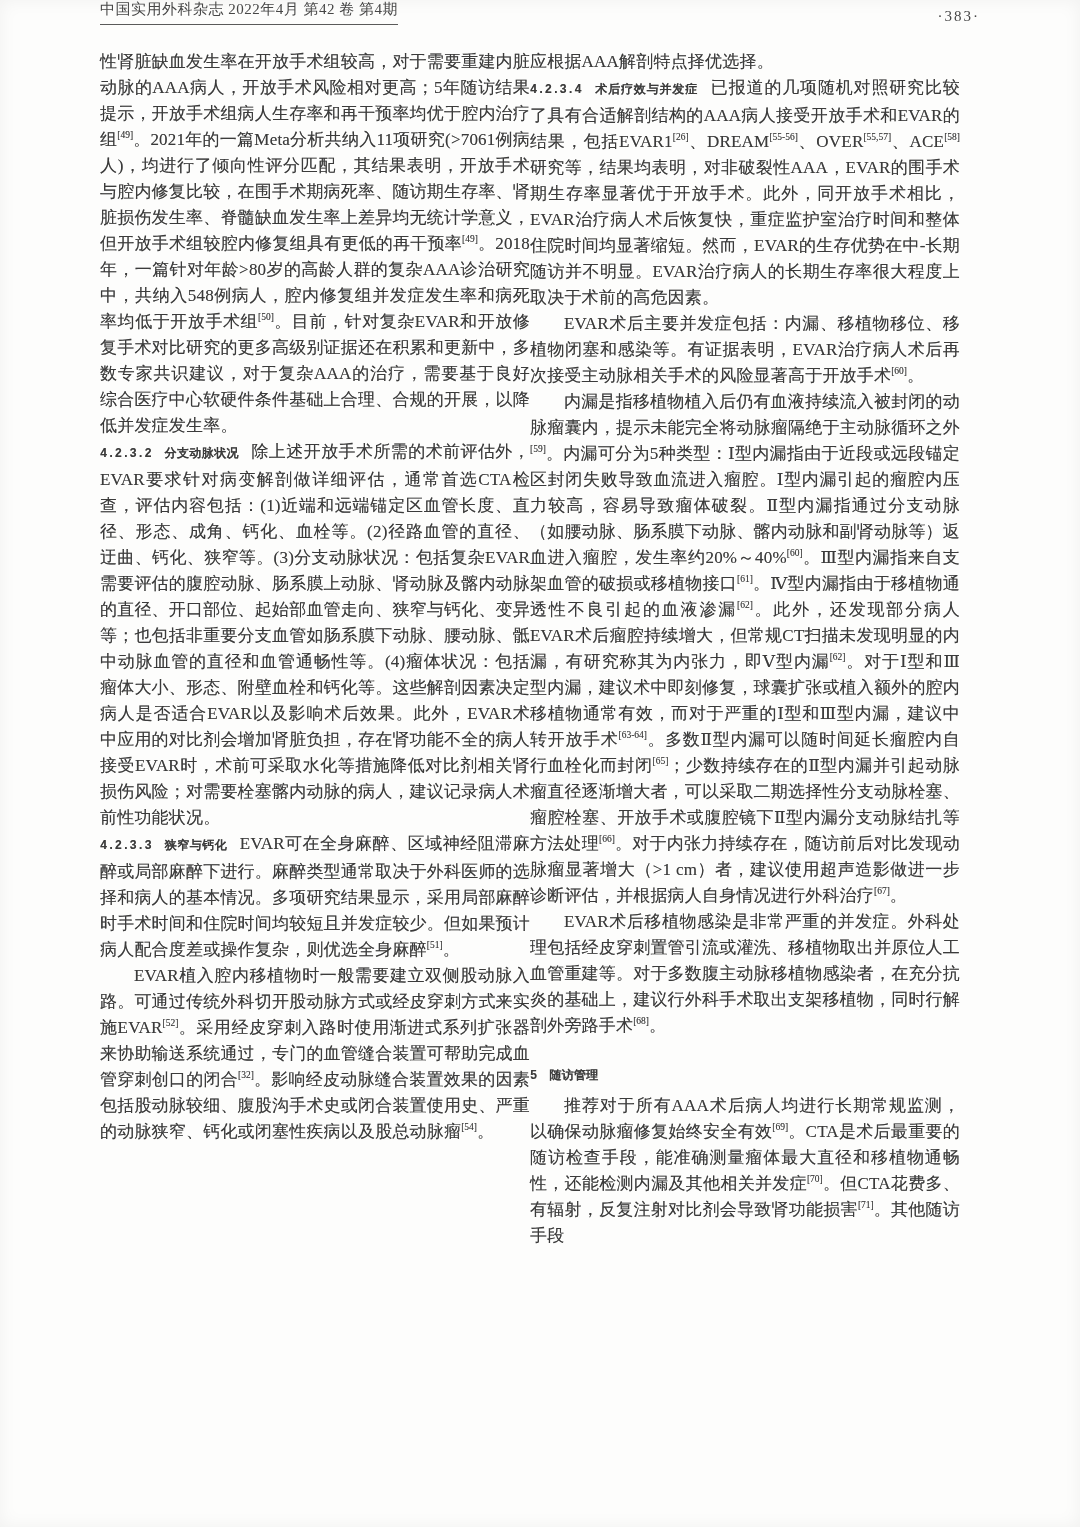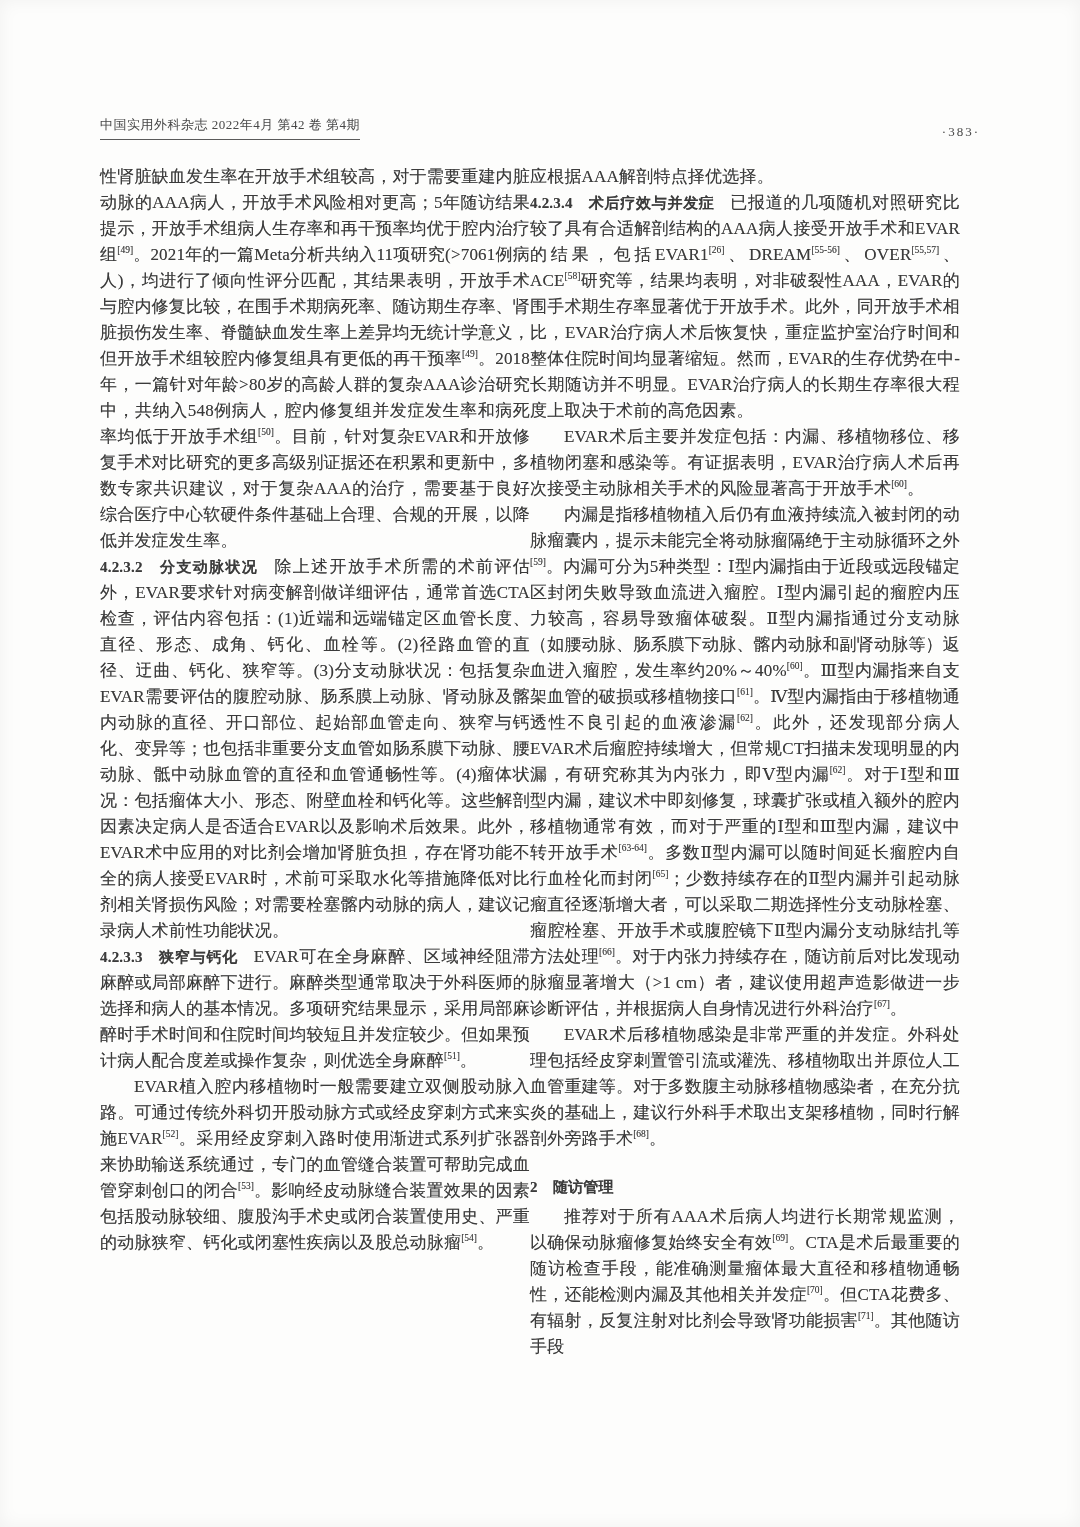--- a/index.html
+++ b/index.html
@@ -11,22 +11,22 @@
     font-family:"Liberation Serif","DejaVu Serif",serif;
     color:#3b3b3b;
     overflow:hidden;
   }
   .page::after{ 
     content:"";position:absolute;inset:0;pointer-events:none;
     box-shadow:inset 0 0 18px rgba(0,0,0,0.05);
   }
   header.page-header{
     display:flex;justify-content:space-between;align-items:flex-end;
-    margin:0 100px;padding-top:116px;
-    font-size:13px;color:#474747;
+    margin:0 100px;
+    font-size:15px;color:#474747;
   }
   .journal-line{
     border-bottom:1.5px solid #5a5a5a;
     padding-bottom:5px;
     letter-spacing:0.5px;
   }
   .page-no{letter-spacing:2px;}
   main.columns{
     margin:24px 100px 0 100px;
     display:flex;
@@ -35,21 +35,21 @@
     width:430px;
     font-size:17px;
     line-height:26px;
     text-align:justify;
     text-justify:inter-character;
     letter-spacing:0.2px;
     text-shadow:0 0 0.6px rgba(70,70,70,0.55);
   }
   .col p{margin:0;}
   .col p.indent{text-indent:2em;}
-  .col p b{font-weight:700;font-family:Liberation Serif, serif;font-size:15px;}
+  .col p b{font-weight:700;font-family:Liberation Mono, monospace;font-size:12px;}
   .col p.sec-title{
     font-weight:700;
     font-family:"Liberation Sans","DejaVu Sans",sans-serif;
     margin:22px 0 4px 0;
     text-indent:0;
   }
   sup.ref{
     font-size:9.5px;
     line-height:0;
     vertical-align:super;
@@ -62,25 +62,25 @@
 <div class="page">
   <header class="page-header">
     <span class="journal-line">中国实用外科杂志 2022年4月 第42 卷 第4期</span>
     <span class="page-no">·383·</span>
   </header>
   <main class="columns">
     <div class="col" id="col-left">
         <p>性肾脏缺血发生率在开放手术组较高，对于需要重建内脏动脉的AAA病人，开放手术风险相对更高；5年随访结果提示，开放手术组病人生存率和再干预率均优于腔内治疗组<sup class="ref">[49]</sup>。2021年的一篇Meta分析共纳入11项研究(&gt;7061例病人)，均进行了倾向性评分匹配，其结果表明，开放手术与腔内修复比较，在围手术期病死率、随访期生存率、肾脏损伤发生率、脊髓缺血发生率上差异均无统计学意义，但开放手术组较腔内修复组具有更低的再干预率<sup class="ref">[49]</sup>。2018年，一篇针对年龄&gt;80岁的高龄人群的复杂AAA诊治研究中，共纳入548例病人，腔内修复组并发症发生率和病死率均低于开放手术组<sup class="ref">[50]</sup>。目前，针对复杂EVAR和开放修复手术对比研究的更多高级别证据还在积累和更新中，多数专家共识建议，对于复杂AAA的治疗，需要基于良好综合医疗中心软硬件条件基础上合理、合规的开展，以降低并发症发生率。</p>
         <p><b>4.2.3.2　分支动脉状况　</b>除上述开放手术所需的术前评估外，EVAR要求针对病变解剖做详细评估，通常首选CTA检查，评估内容包括：(1)近端和远端锚定区血管长度、直径、形态、成角、钙化、血栓等。(2)径路血管的直径、迂曲、钙化、狭窄等。(3)分支动脉状况：包括复杂EVAR需要评估的腹腔动脉、肠系膜上动脉、肾动脉及髂内动脉的直径、开口部位、起始部血管走向、狭窄与钙化、变异等；也包括非重要分支血管如肠系膜下动脉、腰动脉、骶中动脉血管的直径和血管通畅性等。(4)瘤体状况：包括瘤体大小、形态、附壁血栓和钙化等。这些解剖因素决定病人是否适合EVAR以及影响术后效果。此外，EVAR术中应用的对比剂会增加肾脏负担，存在肾功能不全的病人接受EVAR时，术前可采取水化等措施降低对比剂相关肾损伤风险；对需要栓塞髂内动脉的病人，建议记录病人术前性功能状况。</p>
         <p><b>4.2.3.3　狭窄与钙化　</b>EVAR可在全身麻醉、区域神经阻滞麻醉或局部麻醉下进行。麻醉类型通常取决于外科医师的选择和病人的基本情况。多项研究结果显示，采用局部麻醉时手术时间和住院时间均较短且并发症较少。但如果预计病人配合度差或操作复杂，则优选全身麻醉<sup class="ref">[51]</sup>。</p>
-        <p class="indent">EVAR植入腔内移植物时一般需要建立双侧股动脉入路。可通过传统外科切开股动脉方式或经皮穿刺方式来实施EVAR<sup class="ref">[52]</sup>。采用经皮穿刺入路时使用渐进式系列扩张器来协助输送系统通过，专门的血管缝合装置可帮助完成血管穿刺创口的闭合<sup class="ref">[53]</sup>。影响经皮动脉缝合装置效果的因素包括股动脉较细、腹股沟手术史或闭合装置使用史、严重的动脉狭窄、钙化或闭塞性疾病以及股总动脉瘤<sup class="ref">[54]</sup>。</p>
+        <p class="indent">EVAR植入腔内移植物时一般需要建立双侧股动脉入路。可通过传统外科切开股动脉方式或经皮穿刺方式来实施EVAR<sup class="ref">[52]</sup>。采用经皮穿刺入路时使用渐进式系列扩张器来协助输送系统通过，专门的血管缝合装置可帮助完成血管穿刺创口的闭合<sup class="ref">[32]</sup>。影响经皮动脉缝合装置效果的因素包括股动脉较细、腹股沟手术史或闭合装置使用史、严重的动脉狭窄、钙化或闭塞性疾病以及股总动脉瘤<sup class="ref">[54]</sup>。</p>
       </div>
     <div class="col" id="col-right">
         <p>应根据AAA解剖特点择优选择。</p>
         <p><b>4.2.3.4　术后疗效与并发症　</b>已报道的几项随机对照研究比较了具有合适解剖结构的AAA病人接受开放手术和EVAR的结果，包括EVAR1<sup class="ref">[26]</sup>、DREAM<sup class="ref">[55-56]</sup>、OVER<sup class="ref">[55,57]</sup>、ACE<sup class="ref">[58]</sup>研究等，结果均表明，对非破裂性AAA，EVAR的围手术期生存率显著优于开放手术。此外，同开放手术相比，EVAR治疗病人术后恢复快，重症监护室治疗时间和整体住院时间均显著缩短。然而，EVAR的生存优势在中-长期随访并不明显。EVAR治疗病人的长期生存率很大程度上取决于术前的高危因素。</p>
         <p class="indent">EVAR术后主要并发症包括：内漏、移植物移位、移植物闭塞和感染等。有证据表明，EVAR治疗病人术后再次接受主动脉相关手术的风险显著高于开放手术<sup class="ref">[60]</sup>。</p>
         <p class="indent">内漏是指移植物植入后仍有血液持续流入被封闭的动脉瘤囊内，提示未能完全将动脉瘤隔绝于主动脉循环之外<sup class="ref">[59]</sup>。内漏可分为5种类型：Ⅰ型内漏指由于近段或远段锚定区封闭失败导致血流进入瘤腔。Ⅰ型内漏引起的瘤腔内压力较高，容易导致瘤体破裂。Ⅱ型内漏指通过分支动脉（如腰动脉、肠系膜下动脉、髂内动脉和副肾动脉等）返血进入瘤腔，发生率约20%～40%<sup class="ref">[60]</sup>。Ⅲ型内漏指来自支架血管的破损或移植物接口<sup class="ref">[61]</sup>。Ⅳ型内漏指由于移植物通透性不良引起的血液渗漏<sup class="ref">[62]</sup>。此外，还发现部分病人EVAR术后瘤腔持续增大，但常规CT扫描未发现明显的内漏，有研究称其为内张力，即Ⅴ型内漏<sup class="ref">[62]</sup>。对于Ⅰ型和Ⅲ型内漏，建议术中即刻修复，球囊扩张或植入额外的腔内移植物通常有效，而对于严重的Ⅰ型和Ⅲ型内漏，建议中转开放手术<sup class="ref">[63-64]</sup>。多数Ⅱ型内漏可以随时间延长瘤腔内自行血栓化而封闭<sup class="ref">[65]</sup>；少数持续存在的Ⅱ型内漏并引起动脉瘤直径逐渐增大者，可以采取二期选择性分支动脉栓塞、瘤腔栓塞、开放手术或腹腔镜下Ⅱ型内漏分支动脉结扎等方法处理<sup class="ref">[66]</sup>。对于内张力持续存在，随访前后对比发现动脉瘤显著增大（&gt;1 cm）者，建议使用超声造影做进一步诊断评估，并根据病人自身情况进行外科治疗<sup class="ref">[67]</sup>。</p>
         <p class="indent">EVAR术后移植物感染是非常严重的并发症。外科处理包括经皮穿刺置管引流或灌洗、移植物取出并原位人工血管重建等。对于多数腹主动脉移植物感染者，在充分抗炎的基础上，建议行外科手术取出支架移植物，同时行解剖外旁路手术<sup class="ref">[68]</sup>。</p>
-        <p class="sec-title"><b>2　随访管理</b></p>
+        <p class="sec-title"><b>5　随访管理</b></p>
         <p class="indent">推荐对于所有AAA术后病人均进行长期常规监测，以确保动脉瘤修复始终安全有效<sup class="ref">[69]</sup>。CTA是术后最重要的随访检查手段，能准确测量瘤体最大直径和移植物通畅性，还能检测内漏及其他相关并发症<sup class="ref">[70]</sup>。但CTA花费多、有辐射，反复注射对比剂会导致肾功能损害<sup class="ref">[71]</sup>。其他随访手段</p>
       </div>
   </main>
 </div>
 
 </body></html>

